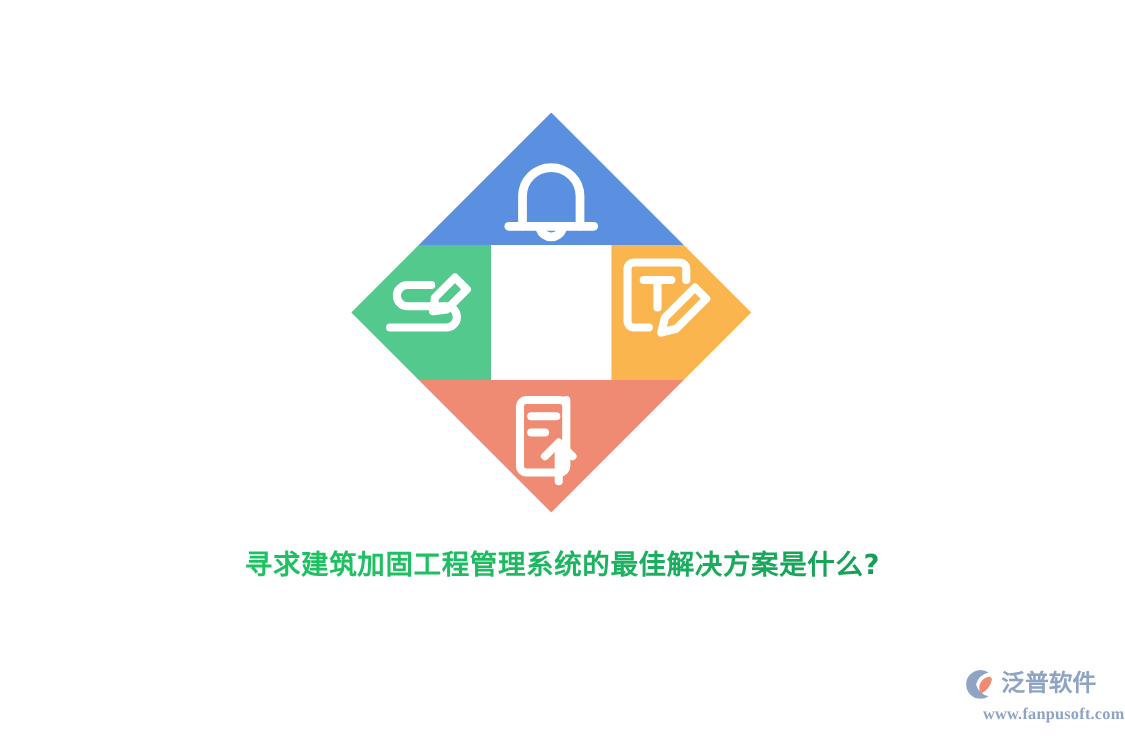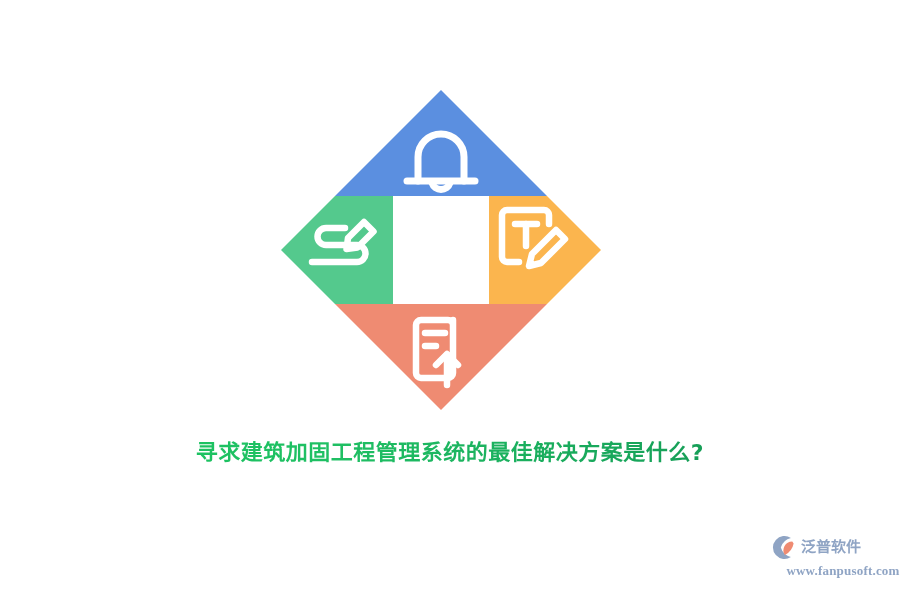--- a/index.html
+++ b/index.html
@@ -83,21 +83,21 @@
     gap: 4px;
   }
   .wm-mark {
     width: 27px;
     height: 27px;
     display: block;
     flex: 0 0 auto;
   }
   .wm-brand {
     font-family: "DejaVu Sans", "Liberation Sans", sans-serif;
-    font-size: 15px;
+    font-size: 19px;
     line-height: 27px;
     font-weight: 700;
     color: #8fa4c4;
     letter-spacing: 0px;
     white-space: nowrap;
   }
   .wm-url {
     position: absolute;
     left: 14px;
     top: 29px;

